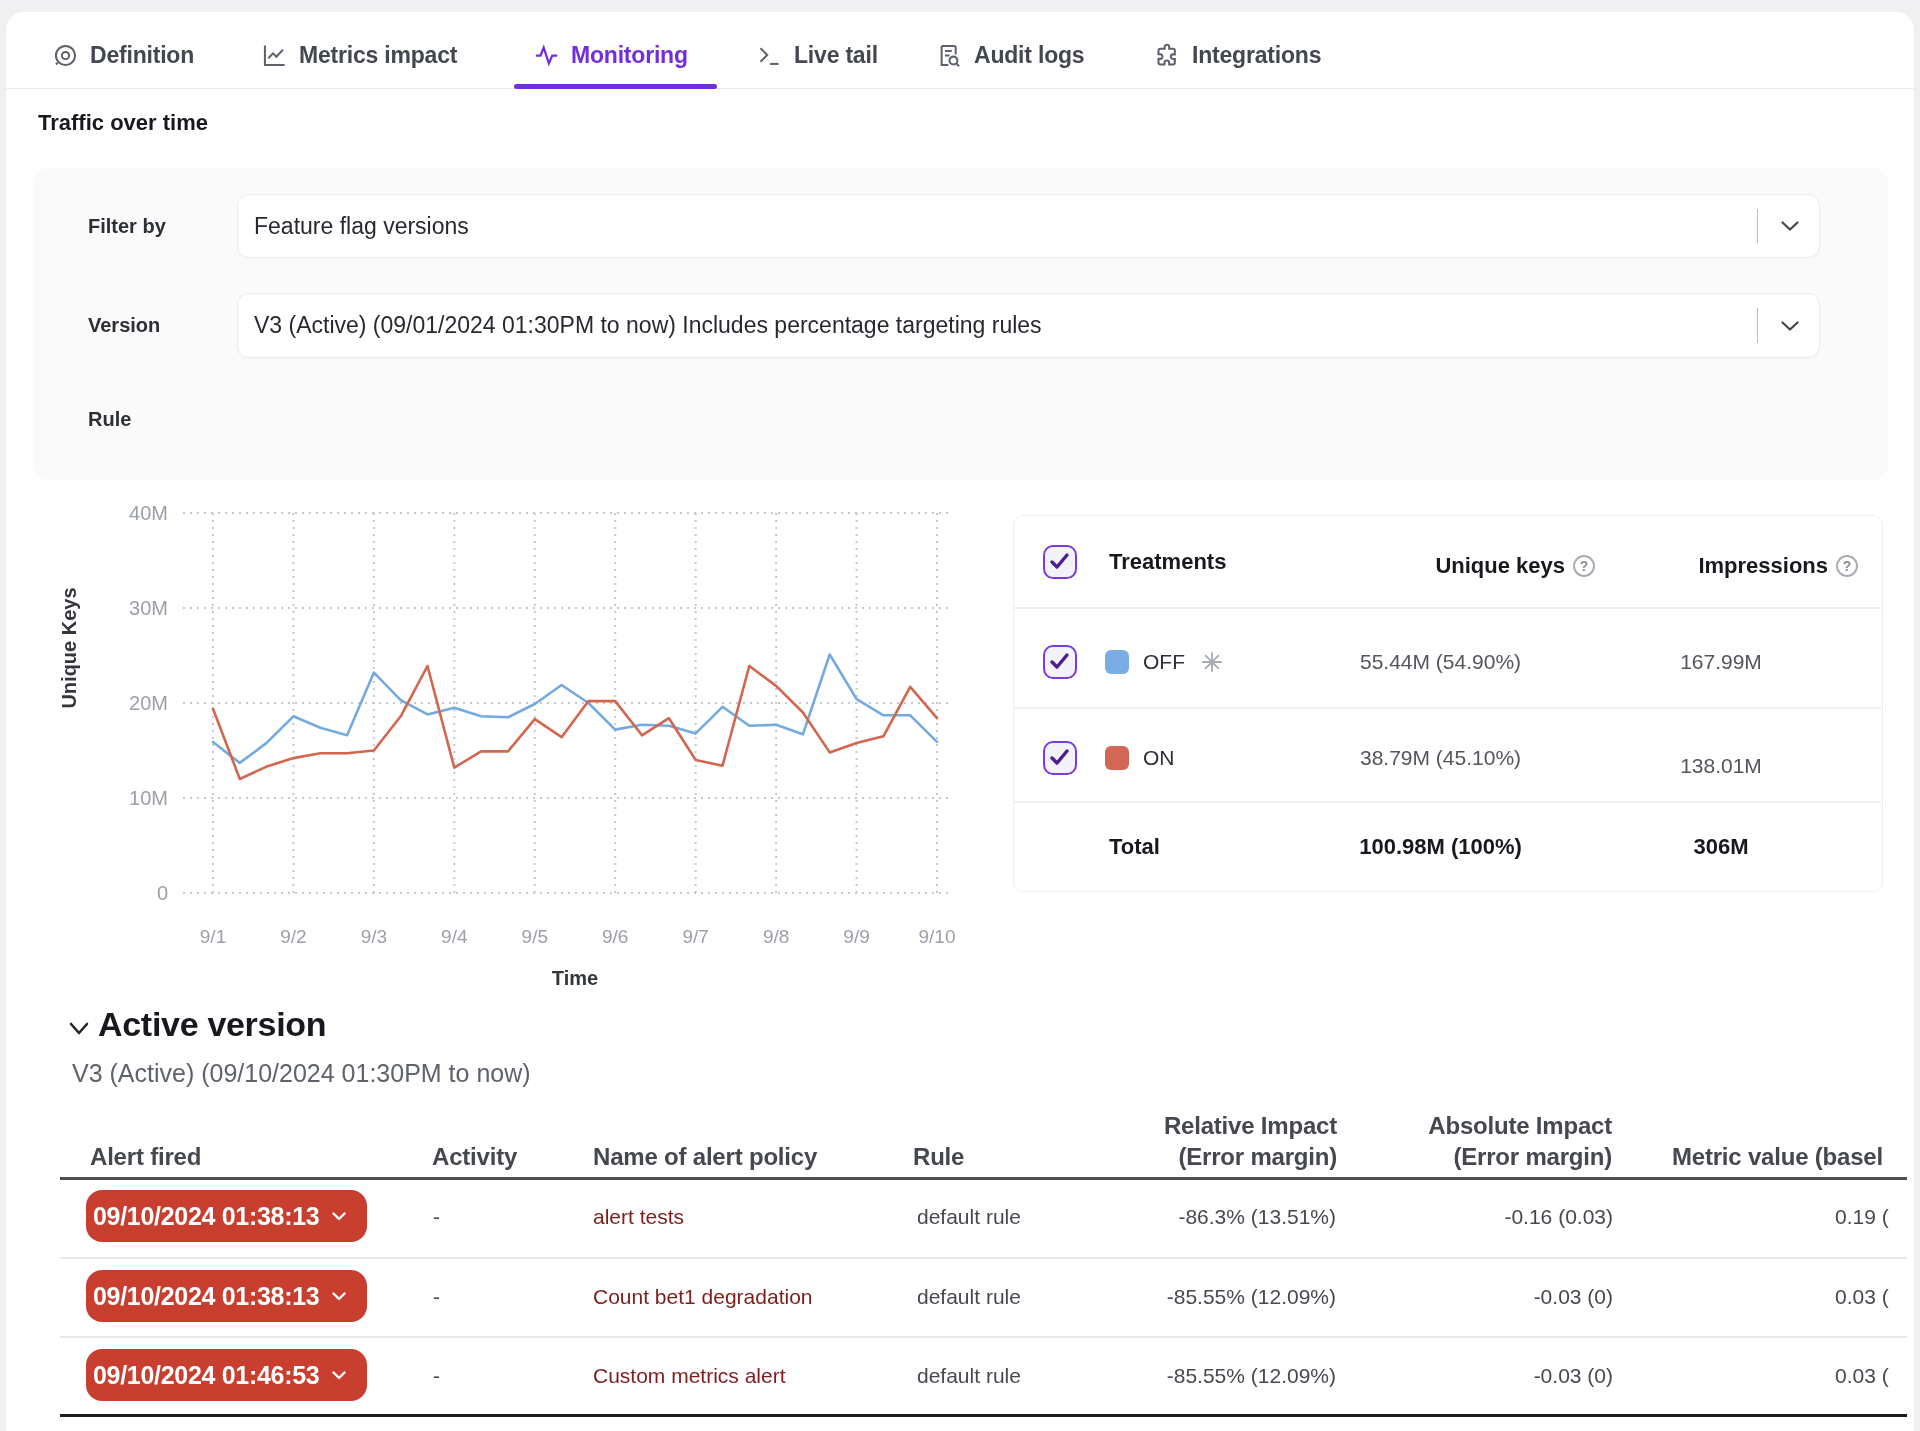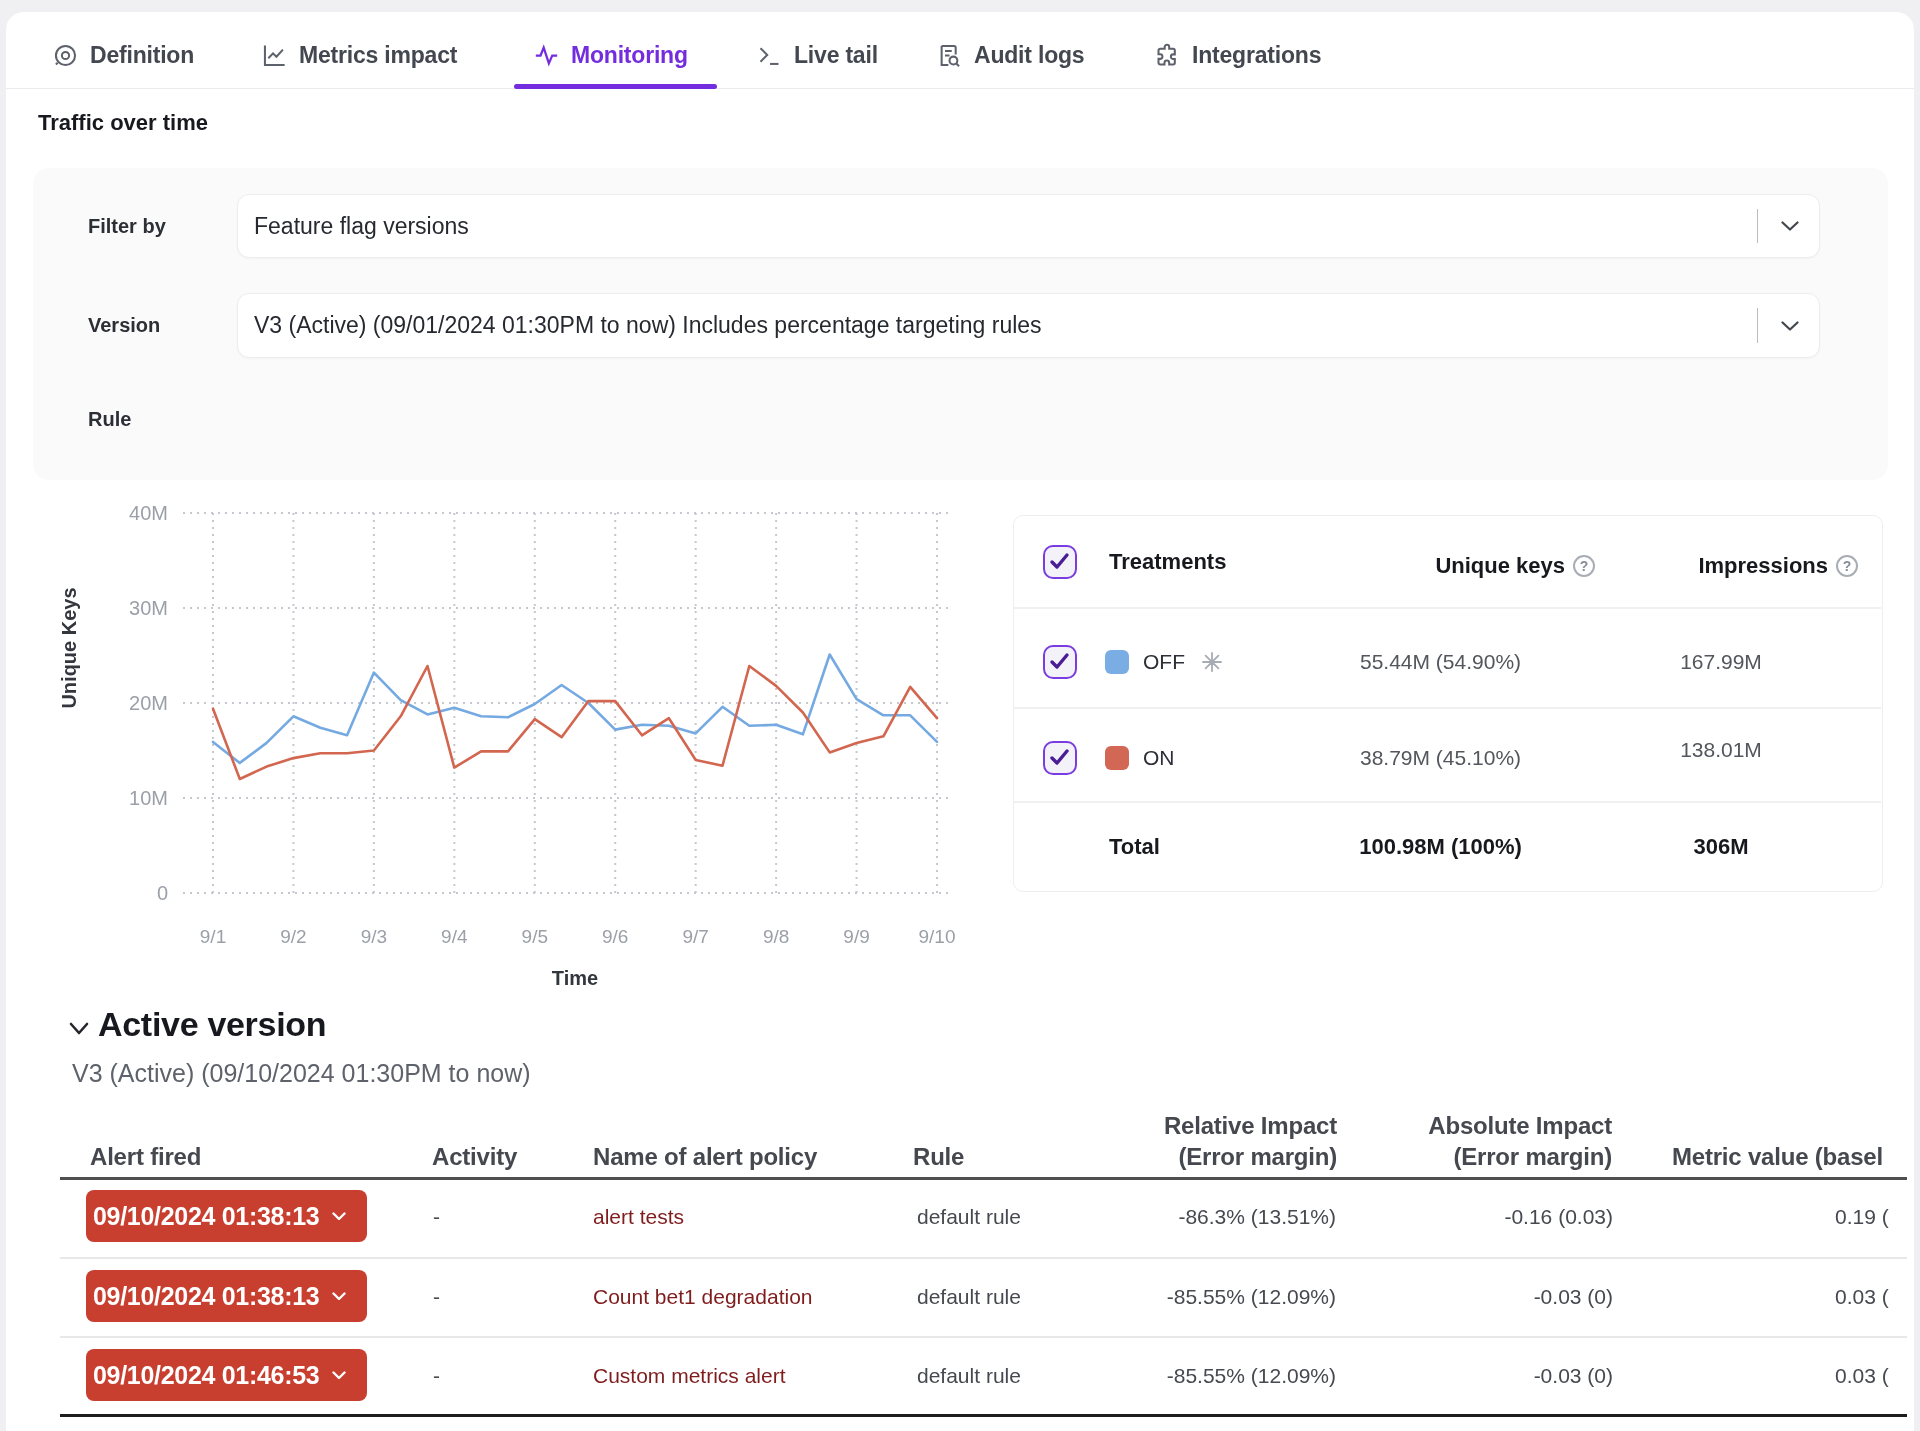--- a/index.html
+++ b/index.html
@@ -45,21 +45,21 @@
   .h2 { position:absolute; left:98px; top:1001px; font-size:34px; font-weight:700; color:#17191e; line-height:46px; letter-spacing:-0.3px; }
   .sub { position:absolute; left:72px; top:1058px; font-size:25px; color:#5e626b; line-height:30px; }
 
   
   .ath { position:absolute; font-size:24px; font-weight:700; color:#45484e; line-height:31px; letter-spacing:-0.2px; }
   .ath.r { text-align:right; }
   .aline { position:absolute; left:60px; width:1847px; }
   .acell { position:absolute; font-size:21px; color:#46494f; line-height:30px; }
   .alink { position:absolute; font-size:21px; color:#7f1d1d; line-height:30px; }
   .acell.r { text-align:right; }
-  .badge { position:absolute; left:86px; width:281px; height:52px; background:#c83f2f; border-radius:8px; color:#fff; display:flex; align-items:center; }
+  .badge { position:absolute; left:86px; width:281px; height:52px; background:#c83f2f; border-radius:16px; color:#fff; display:flex; align-items:center; }
   .badge .btxt { font-size:25px; font-weight:700; margin-left:7px; letter-spacing:-0.3px; }
   .badge svg { margin-left:13px; }
 </style>
 </head>
 <body>
 
 <div id="page">
   <div class="card"></div>
   <div class="tabline"></div>
 
@@ -200,21 +200,21 @@
     <div class="tdiv" style="top:191px"></div>
 
     <div class="cbx" style="left:29px;top:225px">
       <svg width="21" height="19" viewBox="0 0 21 19" fill="none" stroke="#4a1d96" stroke-width="3.4" stroke-linecap="round" stroke-linejoin="round">
           <path d="M3 10l5 5L18 3"></path>
         </svg>
     </div>
     <div class="chip" style="left:91px;top:230px;background:#d26755"></div>
     <div class="tname" style="left:129px;top:227px">ON</div>
     <div class="tval" style="left:300px;top:227px;width:253px">38.79M (45.10%)</div>
-    <div class="tval" style="left:600px;top:219px;width:214px">138.01M</div>
+    <div class="tval" style="left:600px;top:235px;width:214px">138.01M</div>
     <div class="tdiv" style="top:285px"></div>
 
     <div class="tname thead" style="left:95px;top:316px">Total</div>
     <div class="tval b" style="left:300px;top:316px;width:253px">100.98M (100%)</div>
     <div class="tval b" style="left:600px;top:316px;width:214px">306M</div>
   </div>
 
   <svg style="position:absolute;left:69px;top:1021px" width="20" height="15" viewBox="0 0 20 15" fill="none" stroke="#24262c" stroke-width="2.6" stroke-linecap="round" stroke-linejoin="round">
       <path d="M2 3l8 9 8-9"></path>
     </svg>

